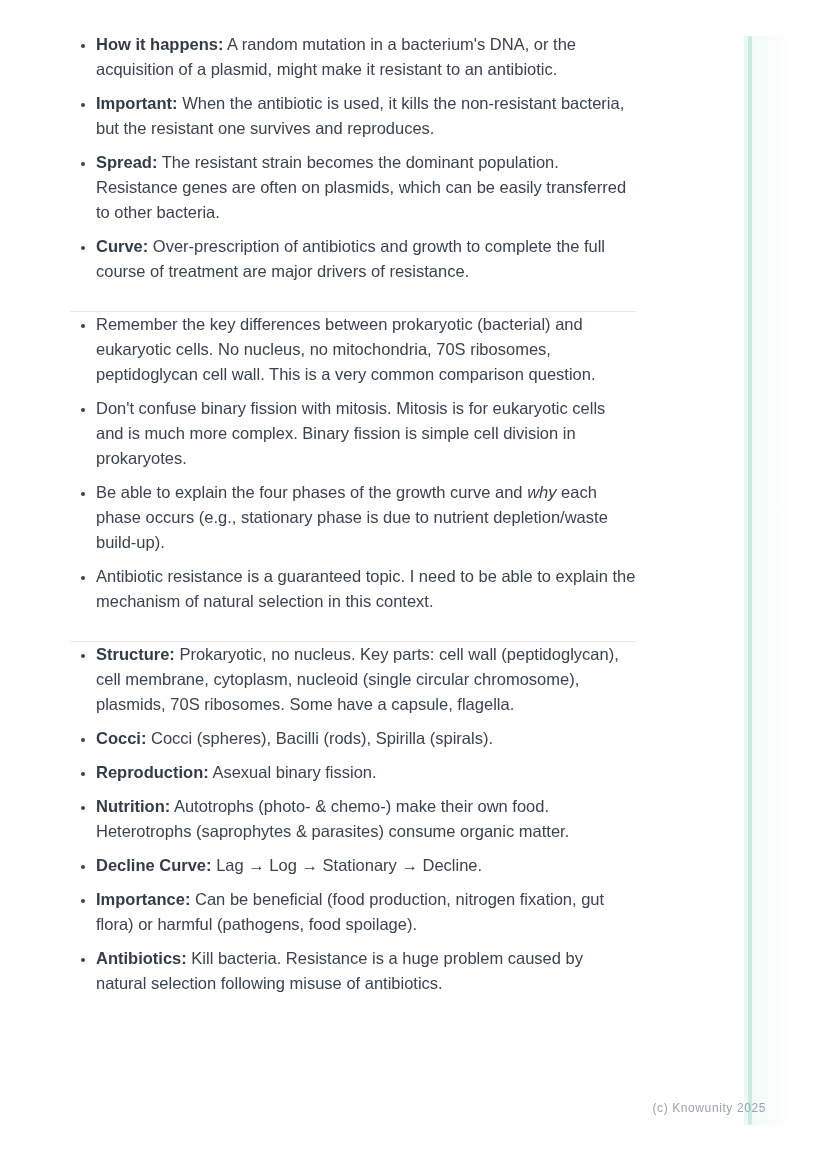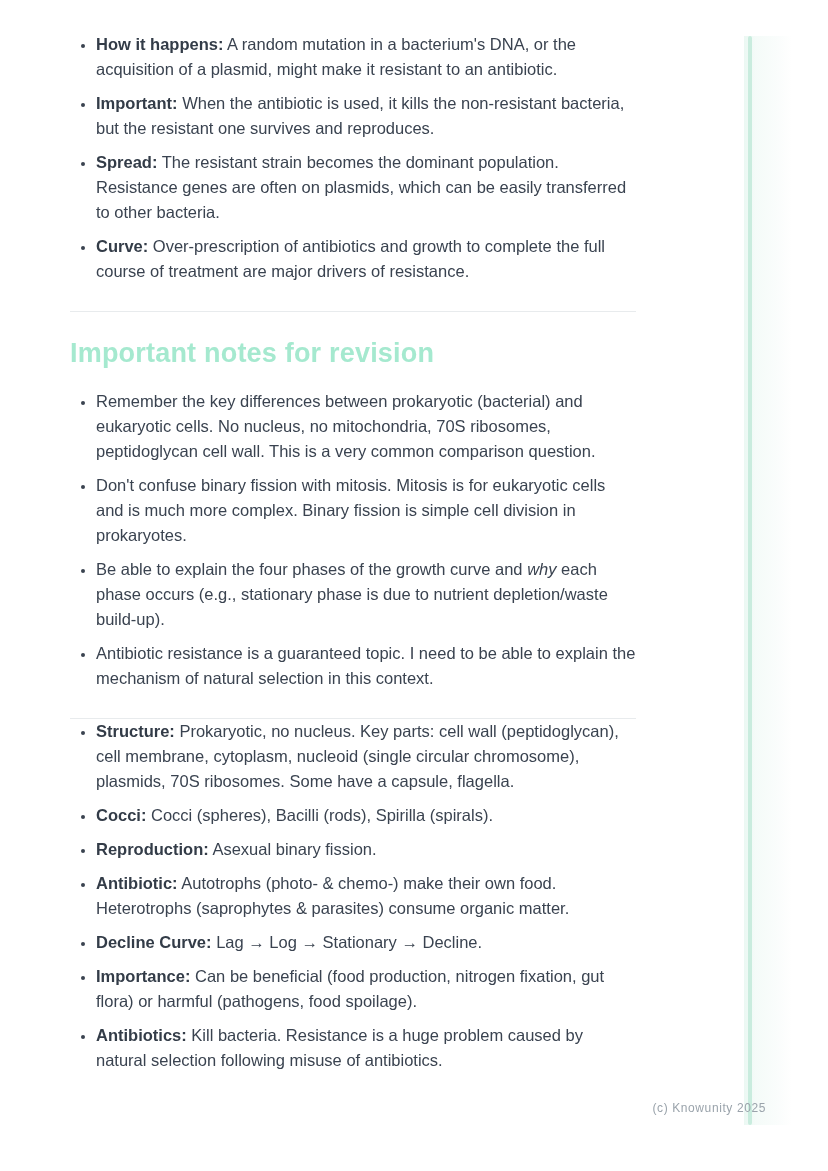--- a/index.html
+++ b/index.html
@@ -85,37 +85,36 @@
 
   <ul class="bullet-list">
     <li><b>How it happens:</b> <span>A random mutation in a bacterium's DNA, or the acquisition of a plasmid, might make it resistant to an antibiotic.</span></li>
     <li><b>Important:</b> <span>When the antibiotic is used, it kills the non-resistant bacteria, but the resistant one survives and reproduces.</span></li>
     <li><b>Spread:</b> <span>The resistant strain becomes the dominant population. Resistance genes are often on plasmids, which can be easily transferred to other bacteria.</span></li>
     <li><b>Curve:</b> <span>Over-prescription of antibiotics and growth to complete the full course of treatment are major drivers of resistance.</span></li>
   </ul>
 
   <hr class="divider">
 
-  <h2 class="section-heading">Important notes for revision</h2>
 
   <ul class="bullet-list">
     <li><span>Remember the key differences between prokaryotic (bacterial) and eukaryotic cells. No nucleus, no mitochondria, 70S ribosomes, peptidoglycan cell wall. This is a very common comparison question.</span></li>
     <li><span>Don't confuse binary fission with mitosis. Mitosis is for eukaryotic cells and is much more complex. Binary fission is simple cell division in prokaryotes.</span></li>
     <li><span>Be able to explain the four phases of the growth curve and </span><i>why</i><span> each phase occurs (e.g., stationary phase is due to nutrient depletion/waste build-up).</span></li>
     <li><span>Antibiotic resistance is a guaranteed topic. I need to be able to explain the mechanism of natural selection in this context.</span></li>
   </ul>
 
   <hr class="divider">
 
 
   <ul class="bullet-list">
     <li><b>Structure:</b> <span>Prokaryotic, no nucleus. Key parts: cell wall (peptidoglycan), cell membrane, cytoplasm, nucleoid (single circular chromosome), plasmids, 70S ribosomes. Some have a capsule, flagella.</span></li>
     <li><b>Cocci:</b> <span>Cocci (spheres), Bacilli (rods), Spirilla (spirals).</span></li>
     <li><b>Reproduction:</b> <span>Asexual binary fission.</span></li>
-    <li><b>Antibiotic:</b> <span>Autotrophs (photo- &amp; chemo-) make their own food. Heterotrophs (saprophytes &amp; parasites) consume organic matter.</span></li>
+    <li><b>Nutrition:</b> <span>Autotrophs (photo- &amp; chemo-) make their own food. Heterotrophs (saprophytes &amp; parasites) consume organic matter.</span></li>
     <li><b>Decline Curve:</b> <span>Lag → Log → Stationary → Decline.</span></li>
     <li><b>Importance:</b> <span>Can be beneficial (food production, nitrogen fixation, gut flora) or harmful (pathogens, food spoilage).</span></li>
     <li><b>Antibiotics:</b> <span>Kill bacteria. Resistance is a huge problem caused by natural selection following misuse of antibiotics.</span></li>
   </ul>
 
 </div>
 
 <div class="page-footer">(c) Knowunity 2025</div>
 
 </body></html>

